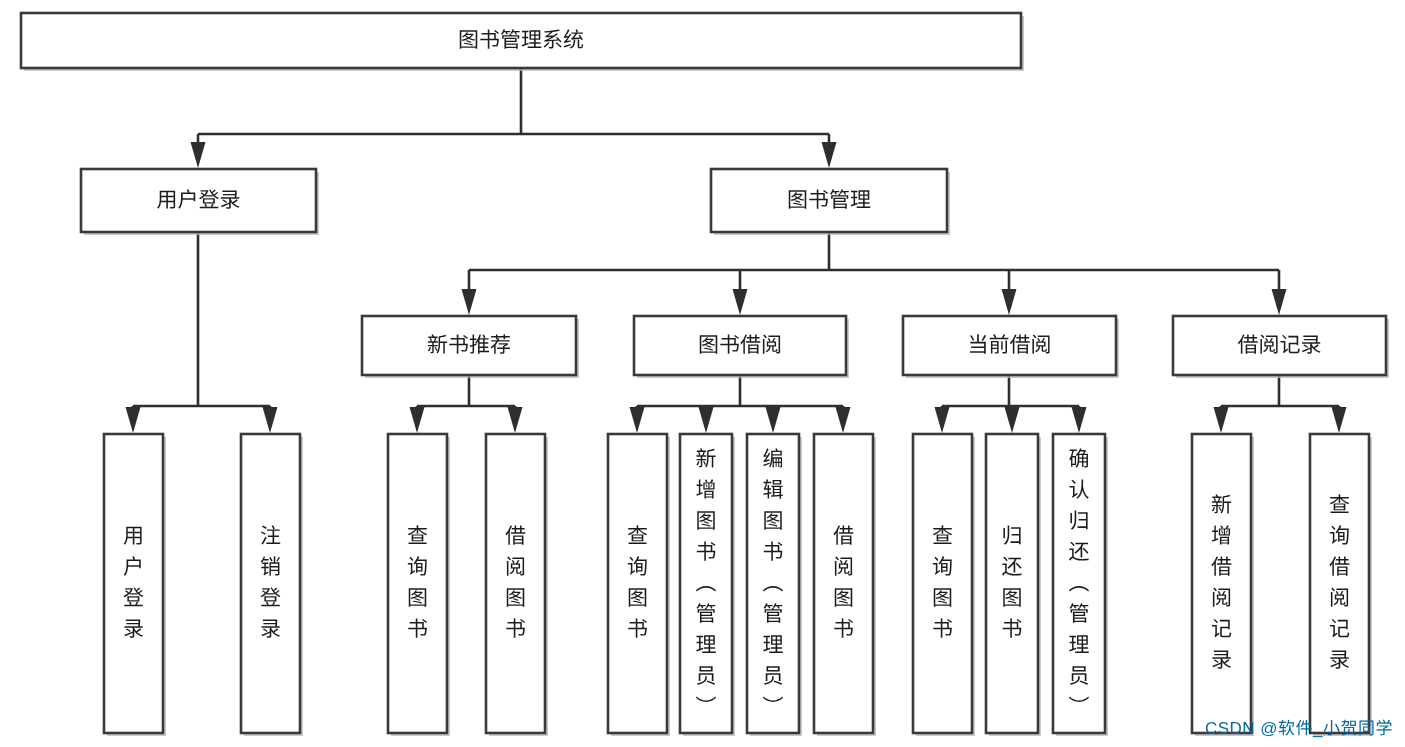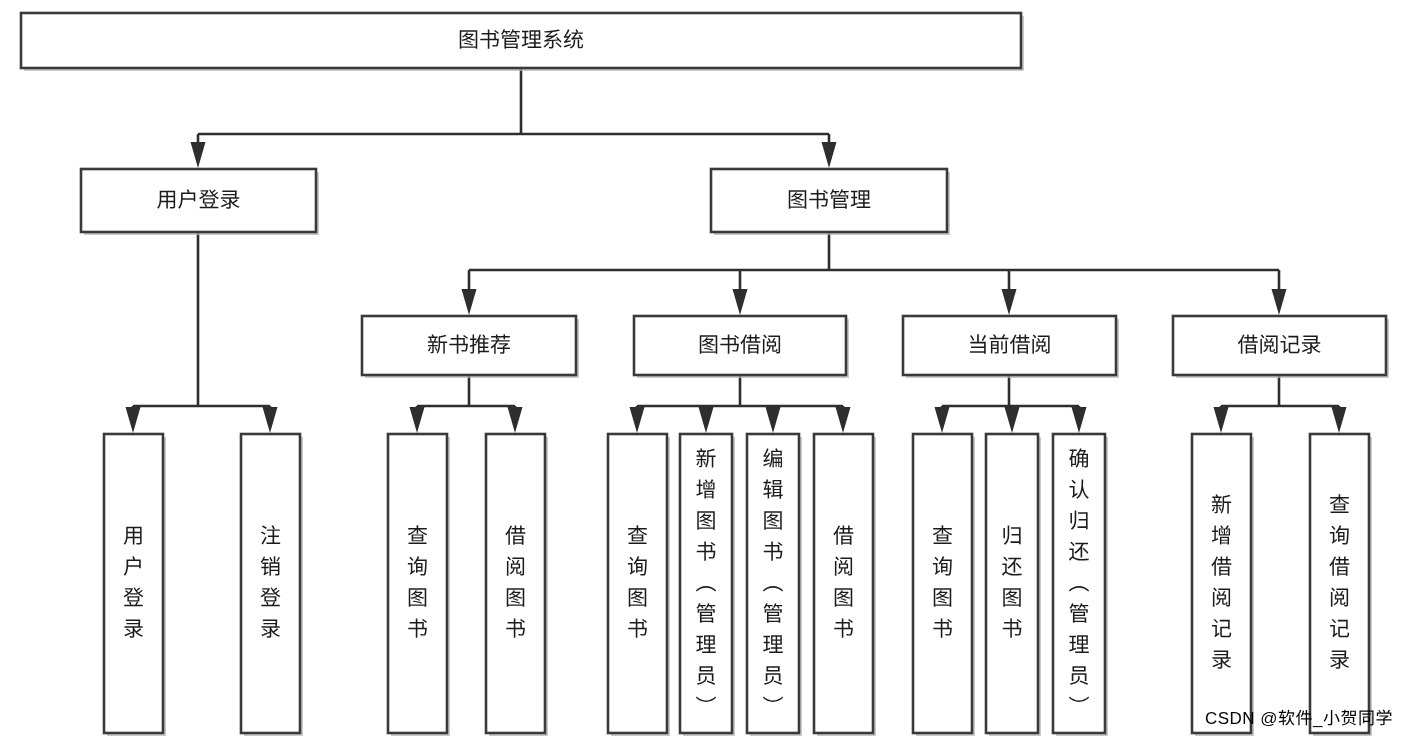--- a/index.html
+++ b/index.html
@@ -56,24 +56,24 @@
     font-family: "Liberation Sans", "DejaVu Sans", sans-serif;
     font-size: 21px;
     fill: #1b1b1b;
     text-anchor: middle;
     dominant-baseline: middle;
     white-space: pre;
   }
   .watermark {
     position: absolute;
     right: 12px;
-    bottom: 18px;
+    bottom: 8px;
     font-family: "Liberation Sans", "DejaVu Sans", sans-serif;
     font-size: 17px;
-    color: #000000;
+    color: #0369a1;
     letter-spacing: 0.5px;
     user-select: none;
     pointer-events: none;
   }
 </style>
 </head>
 <body>
 
 <div id="diagram-root">
 

